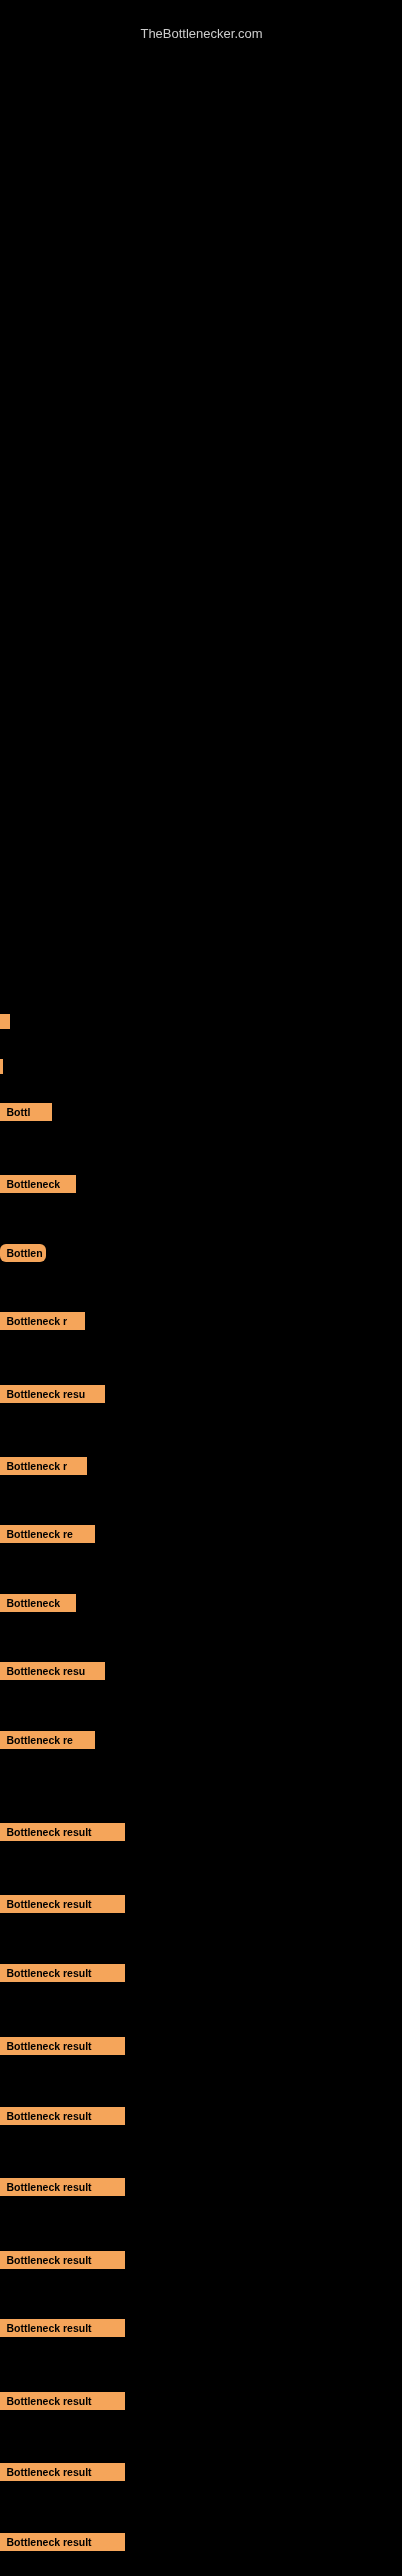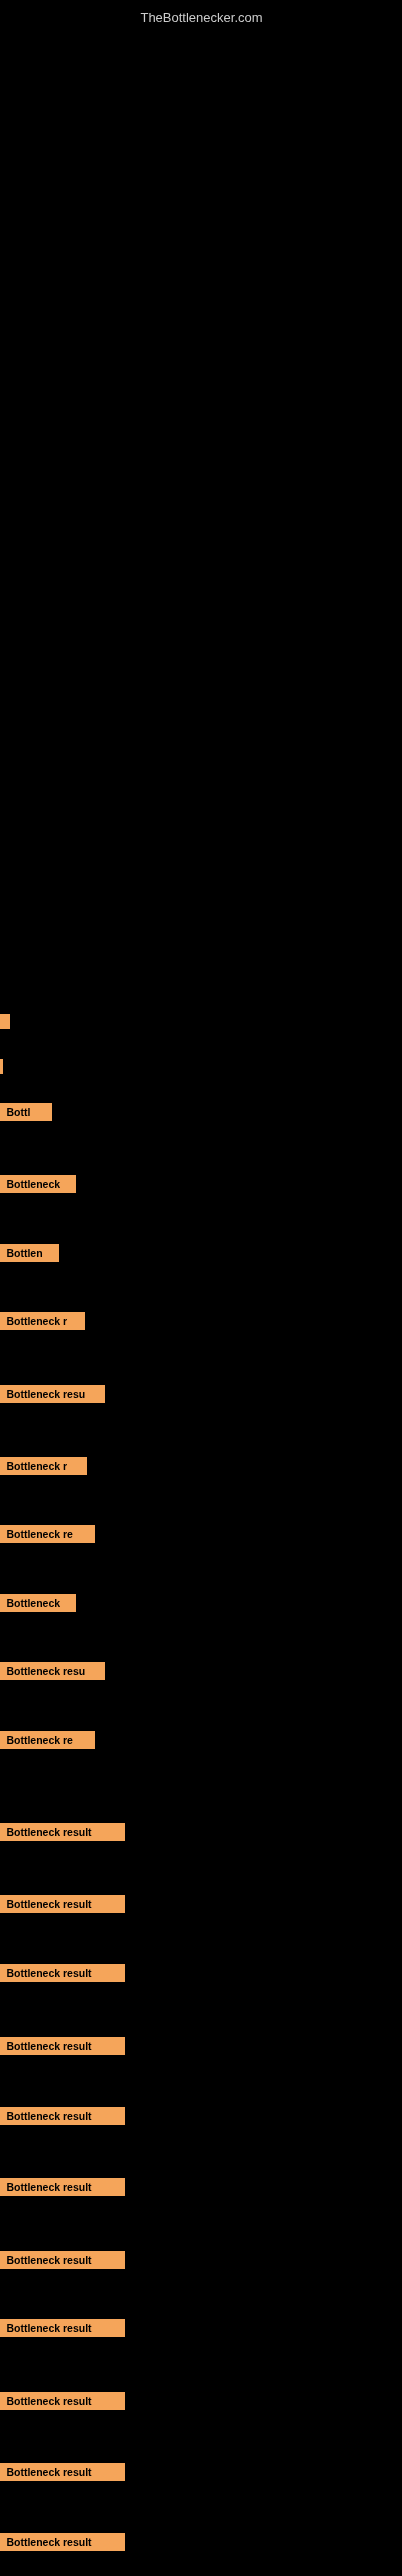--- a/index.html
+++ b/index.html
@@ -15,21 +15,21 @@
       font-family: Arial, sans-serif;
       position: relative;
     }
 
     .site-title {
       color: #cccccc;
       font-size: 13px;
       text-align: center;
       padding: 8px 0;
       position: absolute;
-      top: 2px;
+      top: 18px;
       width: 100%;
     }
 
     .bottleneck-item {
       position: absolute;
       left: 0;
       background-color: #f5a55a;
       color: #000;
       font-size: 10.5px;
       font-weight: bold;
@@ -42,21 +42,21 @@
 <body>
 
 <span class="site-title">TheBottlenecker.com</span>
 
 <div id="items-container">
     <div style="position: absolute; left: 0px; top: 1014px; width: 9.7px; height: 14.5px; background-color: rgb(245, 165, 90);"></div>
     <div style="position: absolute; left: 0px; top: 1059px; width: 3.2px; height: 14.5px; background-color: rgb(245, 165, 90);"></div>
     <div style="position: absolute; left: 0px; top: 1103px; width: 9.7px; height: 14.5px; background-color: rgb(245, 165, 90);"></div>
     <div class="bottleneck-item" style="top: 1103px; width: 52px;">Bottl</div>
     <div class="bottleneck-item" style="top: 1175px; width: 76px;">Bottleneck</div>
-    <div class="bottleneck-item" style="top: 1244px; width: 59px;">Bottlen</div>
+    <div class="bottleneck-item" style="top: 1244px; width: 46px; border-radius: 6px;">Bottlen</div>
     <div class="bottleneck-item" style="top: 1312px; width: 85px;">Bottleneck r</div>
     <div class="bottleneck-item" style="top: 1385px; width: 105px;">Bottleneck resu</div>
     <div class="bottleneck-item" style="top: 1457px; width: 87px;">Bottleneck r</div>
     <div class="bottleneck-item" style="top: 1525px; width: 95px;">Bottleneck re</div>
     <div class="bottleneck-item" style="top: 1594px; width: 76px;">Bottleneck</div>
     <div class="bottleneck-item" style="top: 1662px; width: 105px;">Bottleneck resu</div>
     <div class="bottleneck-item" style="top: 1731px; width: 95px;">Bottleneck re</div>
     <div class="bottleneck-item" style="top: 1823px; width: 125px;">Bottleneck result</div>
     <div class="bottleneck-item" style="top: 1895px; width: 125px;">Bottleneck result</div>
     <div class="bottleneck-item" style="top: 1964px; width: 125px;">Bottleneck result</div>

